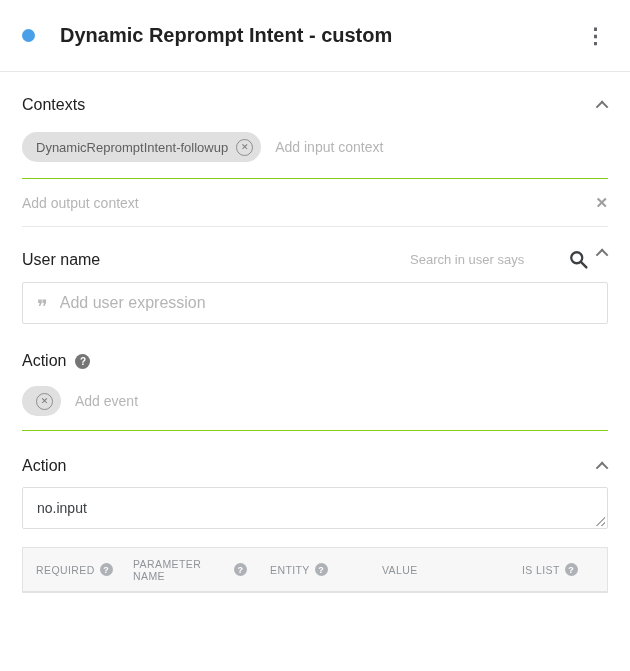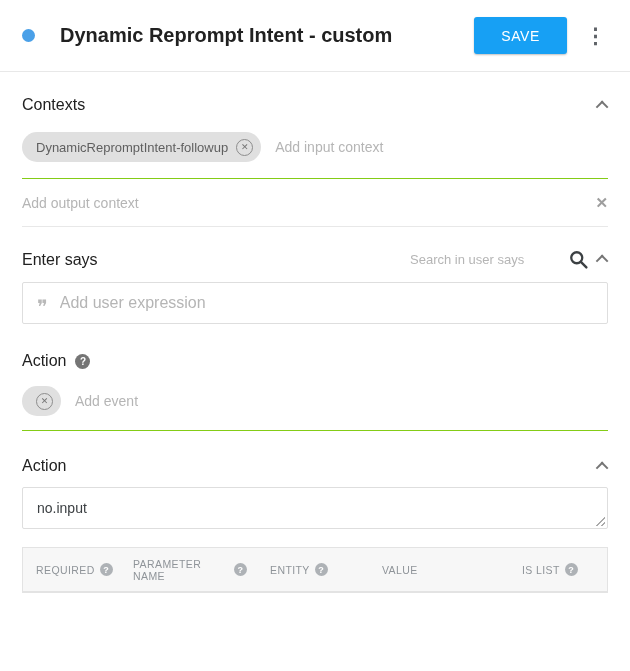--- a/index.html
+++ b/index.html
@@ -92,21 +92,21 @@
     display: flex; align-items: center;
     padding: 15px 0 14px;
     border-bottom: 1px solid #e8e8e8;
   }
   .clear-x {
     color: #9e9e9e; font-size: 15px; font-weight: 700;
     cursor: pointer; padding-left: 10px;
   }
 
   
-  .search-wrap { display: flex; align-items: center; gap: 10px; }
+  .search-wrap { display: flex; gap: 10px; }
   .search-input {
     border: none; outline: none; width: 148px;
     font-family: "Liberation Sans", sans-serif;
     font-size: 13px; color: #3c4043;
   }
   .search-input::placeholder { color: #b5b5b5; }
   .search-icon { cursor: pointer; display: block; }
 
   .boxed {
     border: 1px solid #dedede; border-radius: 2px;
@@ -153,21 +153,20 @@
   .param-input.light::placeholder { color: #c0c4c8; }
 </style>
 </head>
 <body>
 
 <div class="app">
 
   <header class="topbar">
     <span class="intent-dot"></span>
     <h1 class="title">Dynamic Reprompt Intent - custom</h1>
-    <button class="save-btn">SAVE</button>
     <span class="kebab">⋮</span>
   </header>
 
   <section class="section">
     <div class="sec-head" style="padding-top:24px;">
       <h2>Contexts</h2>
       <span class="chevron"></span>
     </div>
     <div class="chip-row">
       <span class="chip">
@@ -177,21 +176,21 @@
       <input class="ghost-input" placeholder="Add input context" style="">
     </div>
     <div class="output-row">
       <input class="ghost-input" placeholder="Add output context" style="">
       <span class="clear-x">✕</span>
     </div>
   </section>
 
   <section class="section">
     <div class="sec-head" style="padding-top:22px;">
-      <h2>Enter says</h2>
+      <h2>User name</h2>
       <div class="search-wrap">
         <input class="search-input" placeholder="Search in user says" style="">
         <svg class="search-icon" width="21" height="21" viewBox="0 0 24 24">
           <circle cx="10" cy="10" r="6.3" fill="none" stroke="#3c4043" stroke-width="2.6"></circle>
           <line x1="15" y1="15" x2="21" y2="21" stroke="#3c4043" stroke-width="2.8" stroke-linecap="round"></line>
         </svg>
         <span class="chevron"></span>
       </div>
     </div>
     <div class="boxed" style="margin-top:12px;">

